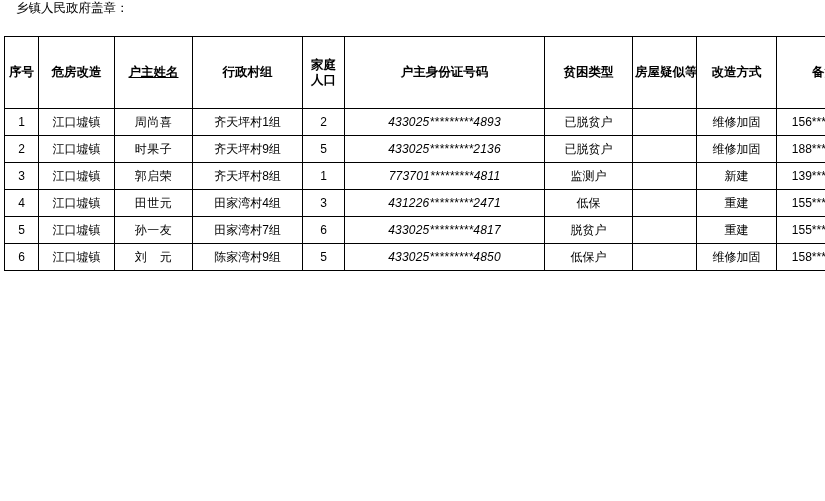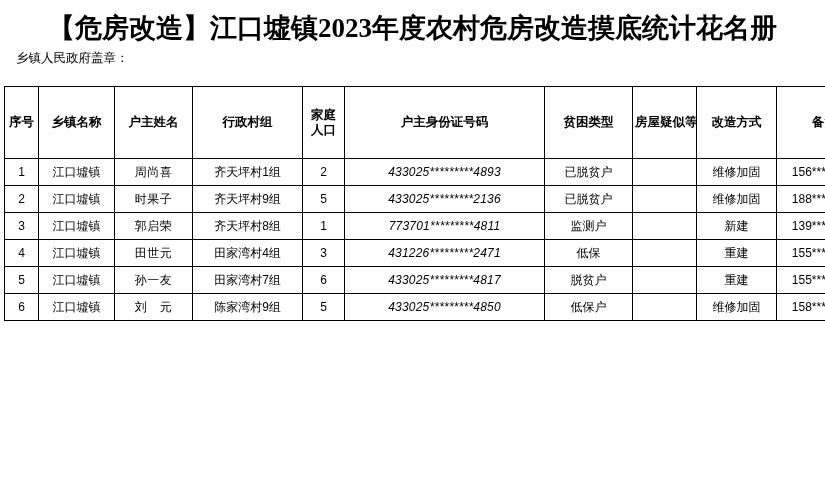--- a/index.html
+++ b/index.html
@@ -67,21 +67,21 @@
     font-size: 12.5px;
     line-height: 15px;
   }
   table.main tbody td {
     height: 27px;
     font-weight: normal;
     font-size: 12px;
   }
   th.c-seq   { width: 34px; }
   th.c-town  { width: 76px; }
-  th.c-name  { width: 78px; }
+  th.c-name  { width: 78px; text-decoration: underline; }
   th.c-vill  { width: 110px; }
   th.c-pop   { width: 42px; }
   th.c-id    { width: 200px; }
   th.c-pov   { width: 88px; }
   th.c-house { width: 64px; }
   th.c-mode  { width: 80px; }
   th.c-note  { width: 96px; }
 
   th.c-house {
     font-size: 11.5px;
@@ -102,31 +102,30 @@
   }
   td.name-cell {
     letter-spacing: 0.5px;
   }
 </style>
 </head>
 <body>
 
 <div class="page">
 
-  <div class="doc-title">【危房改造】江口墟镇2023年度农村危房改造摸底统计花名册</div>
 
   <div class="meta-row">
     <div class="meta-cell meta-stamp">乡镇人民政府盖章：</div>
   </div>
 
   <table class="main">
     <thead>
       <tr>
         <th class="c-seq">序号</th>
-        <th class="c-town">乡镇名称</th>
+        <th class="c-town">危房改造</th>
         <th class="c-name">户主姓名</th>
         <th class="c-vill">行政村组</th>
         <th class="c-pop">
           <span class="vert2">家庭</span>
           <span class="vert2">人口</span>
         </th>
         <th class="c-id">户主身份证号码</th>
         <th class="c-pov">贫困类型</th>
         <th class="c-house">房屋疑似等级或无房户</th>
         <th class="c-mode">改造方式</th>

